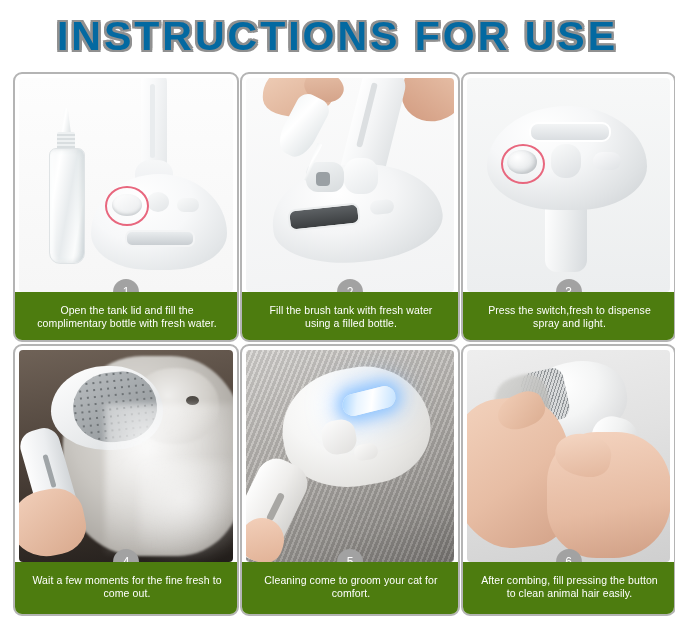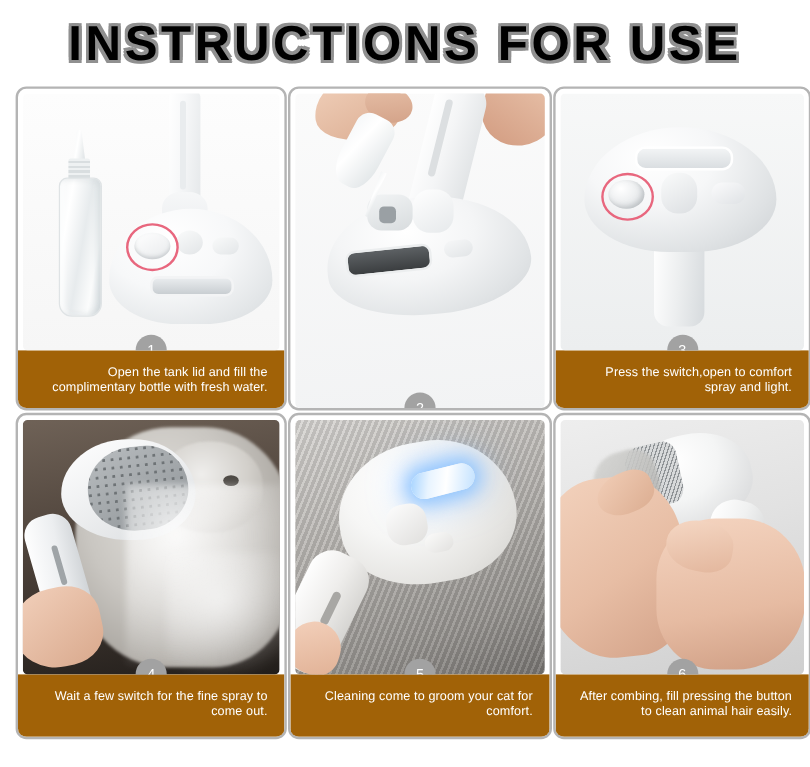--- a/index.html
+++ b/index.html
@@ -21,21 +21,21 @@
     display: flex;
     align-items: center;
     justify-content: center;
     background: #ffffff;
   }
   .title-text {
     font-family: "Liberation Sans", sans-serif;
     font-size: 41px;
     font-weight: bold;
     letter-spacing: 3px;
-    color: #000000;
+    color: #0369a1;
     -webkit-text-stroke: 3px #909090;
     paint-order: stroke fill;
     text-shadow:
       -2.4px -2.4px 0 #909090,
        2.4px -2.4px 0 #909090,
       -2.4px  2.4px 0 #909090,
        2.4px  2.4px 0 #909090,
       -2.4px 0 0 #909090, 2.4px 0 0 #909090,
        0 -2.4px 0 #909090, 0 2.4px 0 #909090;
     white-space: nowrap;
@@ -65,28 +65,28 @@
 
   .photo {
     position: relative;
     flex: 1 1 auto;
     margin: 4px 4px 0 4px;
     border-radius: 4px;
     overflow: hidden;
   }
 
   .caption {
-    background: #a16207;
+    background: #4d7c0f;
     color: #ffffff;
     font-size: 10.5px;
     line-height: 1.28;
     padding: 12px 14px 8px 16px;
     min-height: 48px;
     box-sizing: border-box;
-    text-align: right;
+    text-align: center;
     letter-spacing: 0.1px;
   }
   .panel.tall .caption { min-height: 52px; }
 
   
   .badge {
     position: absolute;
     left: 50%;
     transform: translateX(-50%);
     width: 26px;
@@ -570,56 +570,57 @@
         <div class="p2-cap"></div>
         <div class="p2-vent"></div>
         <div class="p2-btn"></div>
         <div class="p2-hand"></div>
         <div class="p2-hand2"></div>
         <div class="p2-bottle"></div>
         <div class="p2-tip"></div>
       </div>
       <div class="badge" style="bottom:-13px">2</div>
     </div>
+    <div class="caption">Fill the brush tank with fresh water using a filled bottle.</div>
   </div>
 
   <div class="panel">
     <div class="photo">
       <div class="scene p3">
         <div class="p3-stem"></div>
         <div class="p3-head"></div>
         <div class="p3-vent"></div>
         <div class="p3-sw"></div>
         <div class="p3-knob"></div>
         <div class="p3-btn"></div>
         <div class="ring-hl"></div>
       </div>
       <div class="badge" style="bottom:-13px">3</div>
     </div>
-    <div class="caption">Press the switch,open to comfort spray and light.</div>
+    <div class="caption">Press the switch,fresh to dispense spray and light.</div>
   </div>
 
   <div class="panel tall">
     <div class="photo">
       <div class="scene p4">
         <div class="p4-cat"></div>
         <div class="p4-cat-head"></div>
         <div class="p4-eye1"></div>
         <div class="p4-eye2"></div>
         <div class="p4-brush-head"></div>
         <div class="p4-pins"></div>
         <div class="p4-handle"></div>
         <div class="p4-hslot"></div>
         <div class="p4-hand"></div>
         <div class="p4-mist"></div>
         <div class="p4-mist2"></div>
       </div>
       <div class="badge" style="bottom:-13px">4</div>
     </div>
-    <div class="caption">Wait a few switch for the fine spray to come out.</div>
+    <div class="caption">Wait a few moments for the fine fresh to come out.</div>
   </div>
 
   <div class="panel tall">
     <div class="photo">
       <div class="scene p5">
         <div class="p5-head"></div>
         <div class="p5-handle"></div>
         <div class="p5-led"></div>
         <div class="p5-knob"></div>
         <div class="p5-btn"></div>

